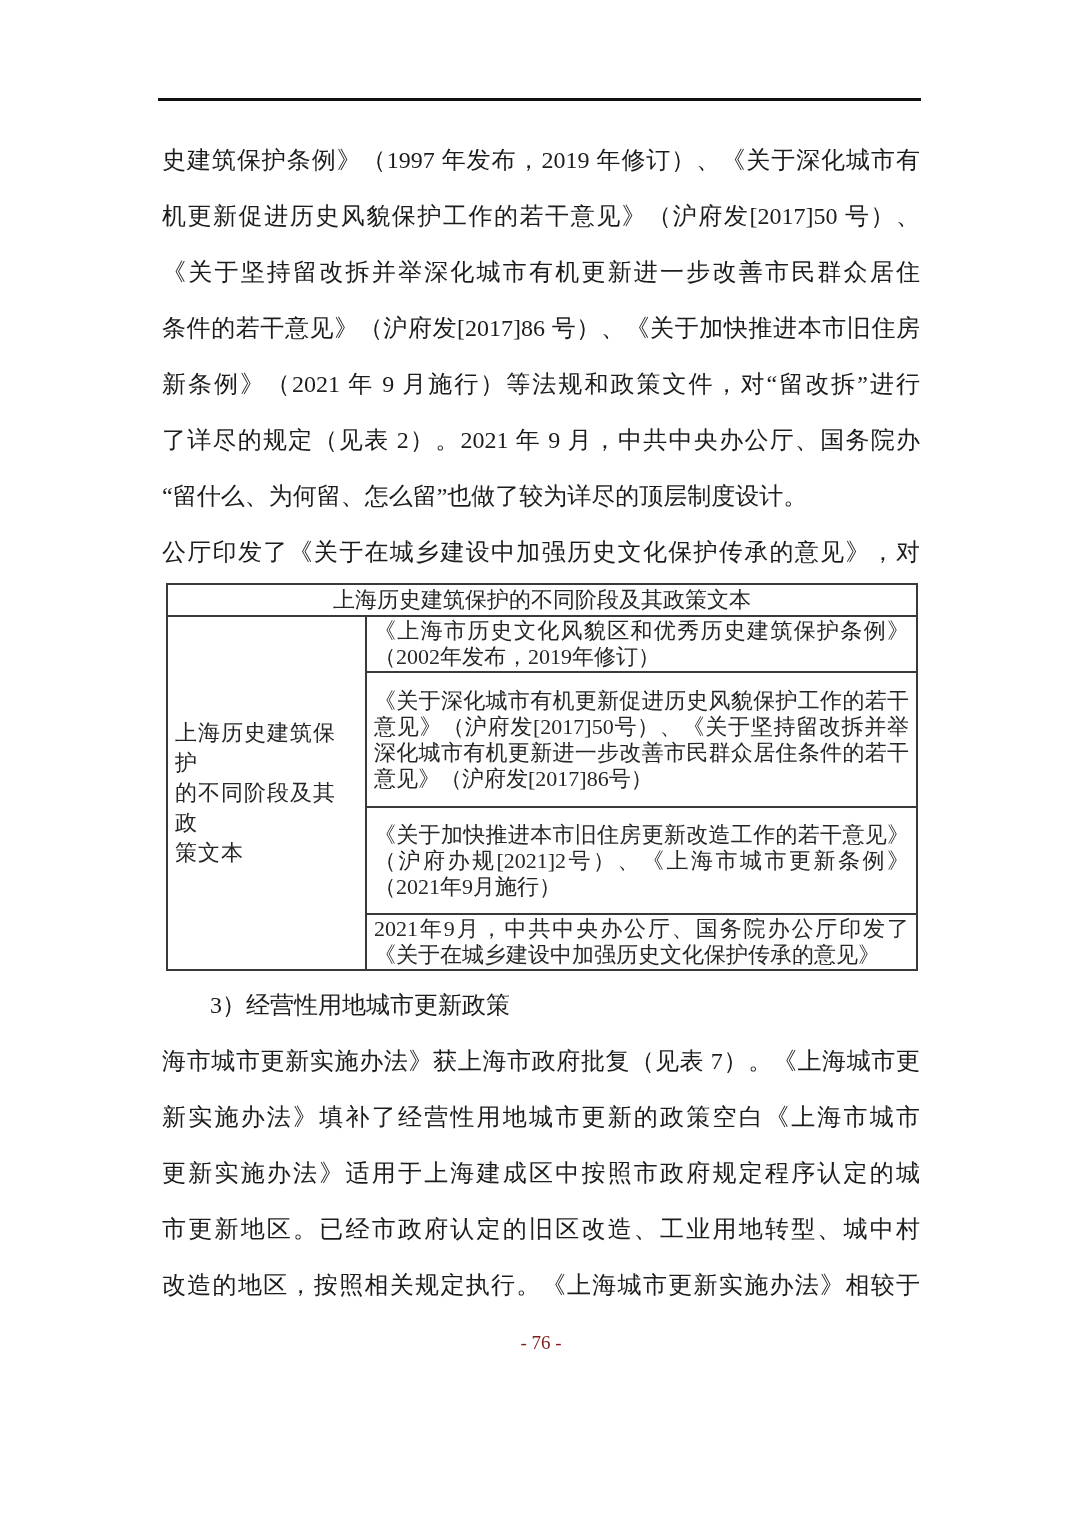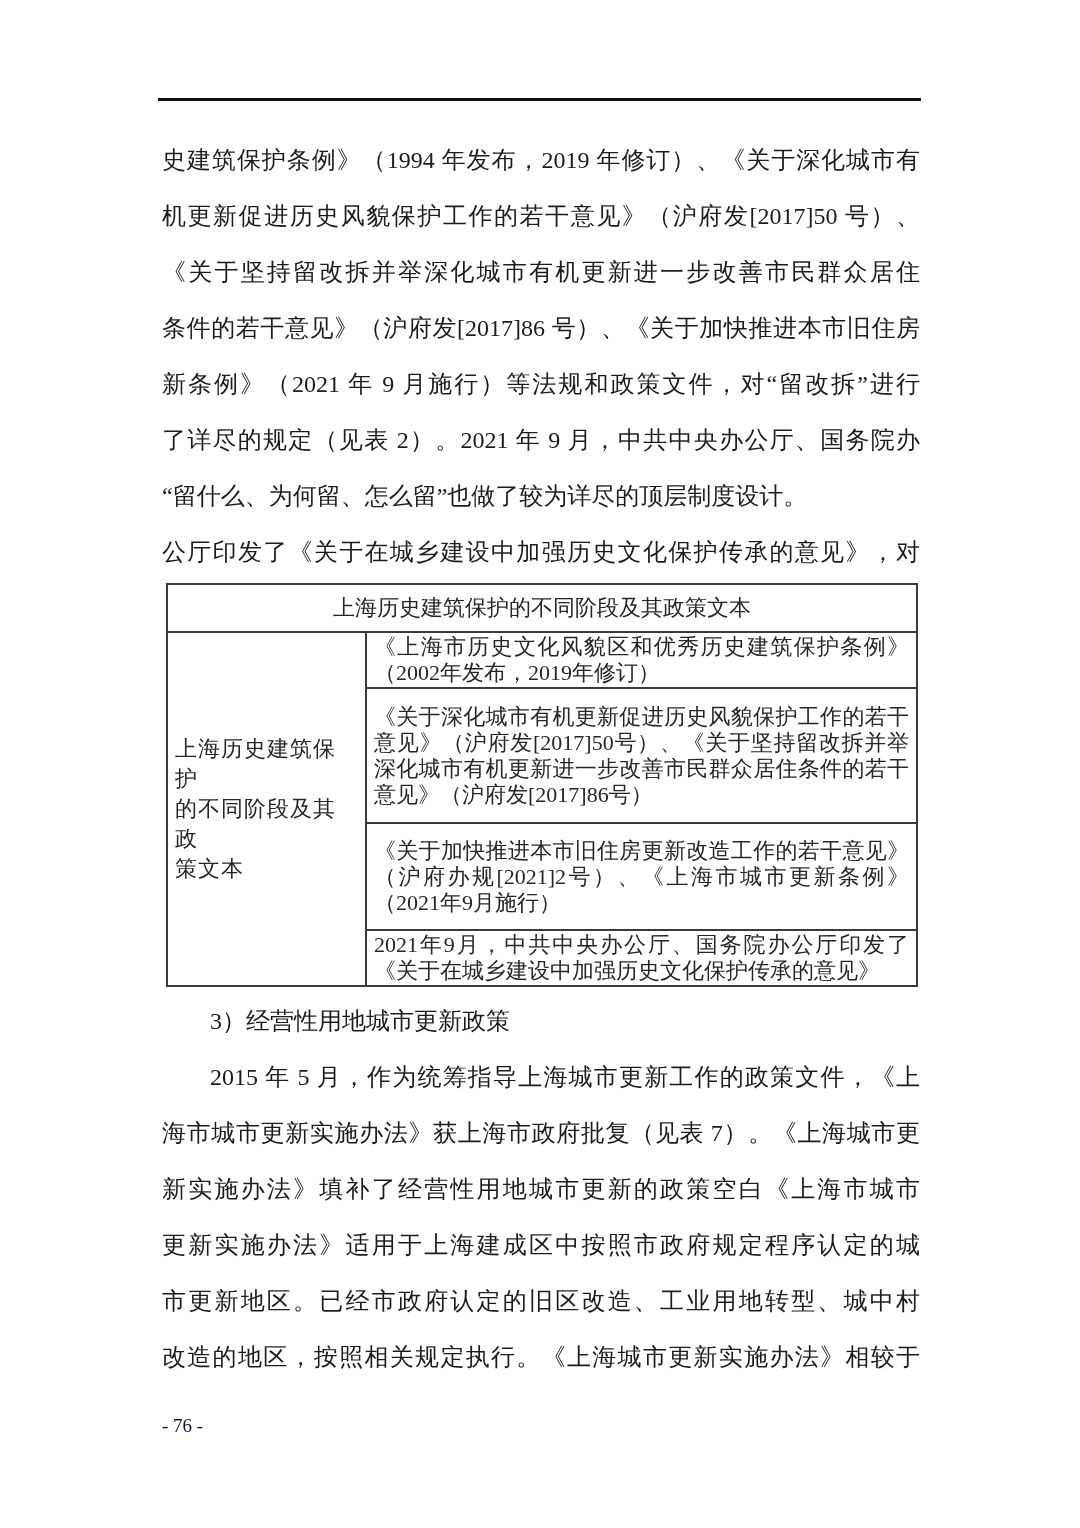--- a/index.html
+++ b/index.html
@@ -22,47 +22,47 @@
     border-collapse:collapse; table-layout:fixed;
     width:752px; margin:3px 0 0 4px; color:#262626;
   }
   table.policy td { border:2px solid #3a3a3a; padding:1px 7px; vertical-align:middle; }
   .t-title { text-align:center; font-size:22px; line-height:26px; }
   .t-left  { vertical-align:middle; }
   .lh { font-size:22px; line-height:30px; letter-spacing:1px; }
   .cl { font-size:22px; line-height:26px; text-align:justify; text-align-last:justify; }
   .cl.short { text-align-last:left; }
 
-  .pagenum { margin-top:26px; width:758px; text-align:left; font-size:19px; line-height:30px; color:#0f172a; }
+  .pagenum { margin-top:15px; width:758px; text-align:center; font-size:19px; line-height:30px; color:#7f1d1d; }
 </style>
 </head>
 <body>
 
 <div class="rule"></div>
 
 <div class="content">
 
   <div class="para">
-    <div class="line">史建筑保护条例》（1994 年发布，2019 年修订）、《关于深化城市有</div>
+    <div class="line">史建筑保护条例》（1997 年发布，2019 年修订）、《关于深化城市有</div>
     <div class="line">机更新促进历史风貌保护工作的若干意见》（沪府发[2017]50 号）、</div>
     <div class="line">《关于坚持留改拆并举深化城市有机更新进一步改善市民群众居住</div>
     <div class="line">条件的若干意见》（沪府发[2017]86 号）、《关于加快推进本市旧住房</div>
     <div class="line">新条例》（2021 年 9 月施行）等法规和政策文件，对“留改拆”进行</div>
     <div class="line">了详尽的规定（见表 2）。2021 年 9 月，中共中央办公厅、国务院办</div>
     <div class="line short">“留什么、为何留、怎么留”也做了较为详尽的顶层制度设计。</div>
     <div class="line">公厅印发了《关于在城乡建设中加强历史文化保护传承的意见》，对</div>
   </div>
 
   <table class="policy">
     <colgroup>
         <col style="width:199px">
         <col>
       </colgroup>
     <tbody>
-      <tr style="height:48px">
+      <tr style="height:32px">
         <td colspan="2" class="t-title">上海历史建筑保护的不同阶段及其政策文本</td>
       </tr>
       <tr style="height:53px">
         <td rowspan="4" class="t-left">
           <div class="lh">上海历史建筑保护</div>
           <div class="lh">的不同阶段及其政</div>
           <div class="lh">策文本</div>
         </td>
         <td>
           <div class="cl">《上海市历史文化风貌区和优秀历史建筑保护条例》</div>
@@ -88,21 +88,20 @@
         <td>
           <div class="cl">2021年9月，中共中央办公厅、国务院办公厅印发了</div>
           <div class="cl short">《关于在城乡建设中加强历史文化保护传承的意见》</div>
         </td>
       </tr>
     </tbody>
   </table>
 
   <div style="margin-top:6px">
     <div class="line short indent">3）经营性用地城市更新政策</div>
-    <div class="line indent">2015 年 5 月，作为统筹指导上海城市更新工作的政策文件，《上</div>
     <div class="line">海市城市更新实施办法》获上海市政府批复（见表 7）。《上海城市更</div>
     <div class="line">新实施办法》填补了经营性用地城市更新的政策空白《上海市城市</div>
     <div class="line">更新实施办法》适用于上海建成区中按照市政府规定程序认定的城</div>
     <div class="line">市更新地区。已经市政府认定的旧区改造、工业用地转型、城中村</div>
     <div class="line">改造的地区，按照相关规定执行。《上海城市更新实施办法》相较于</div>
   </div>
 
   <div class="pagenum">- 76 -</div>
 
 </div>

